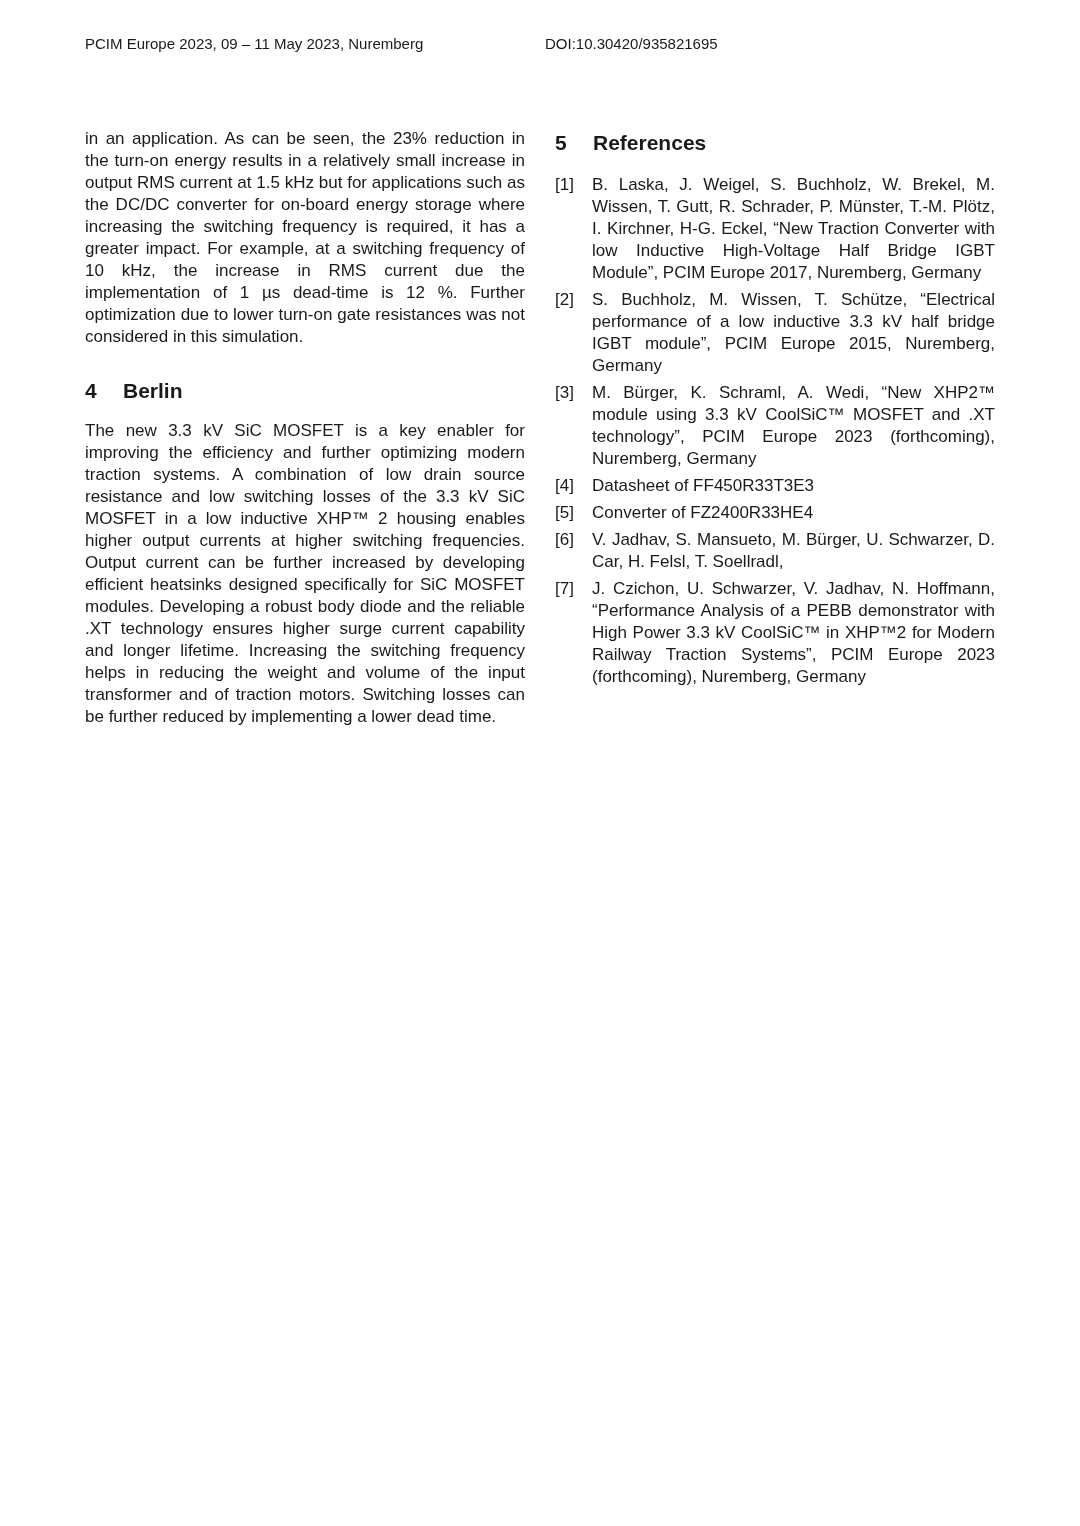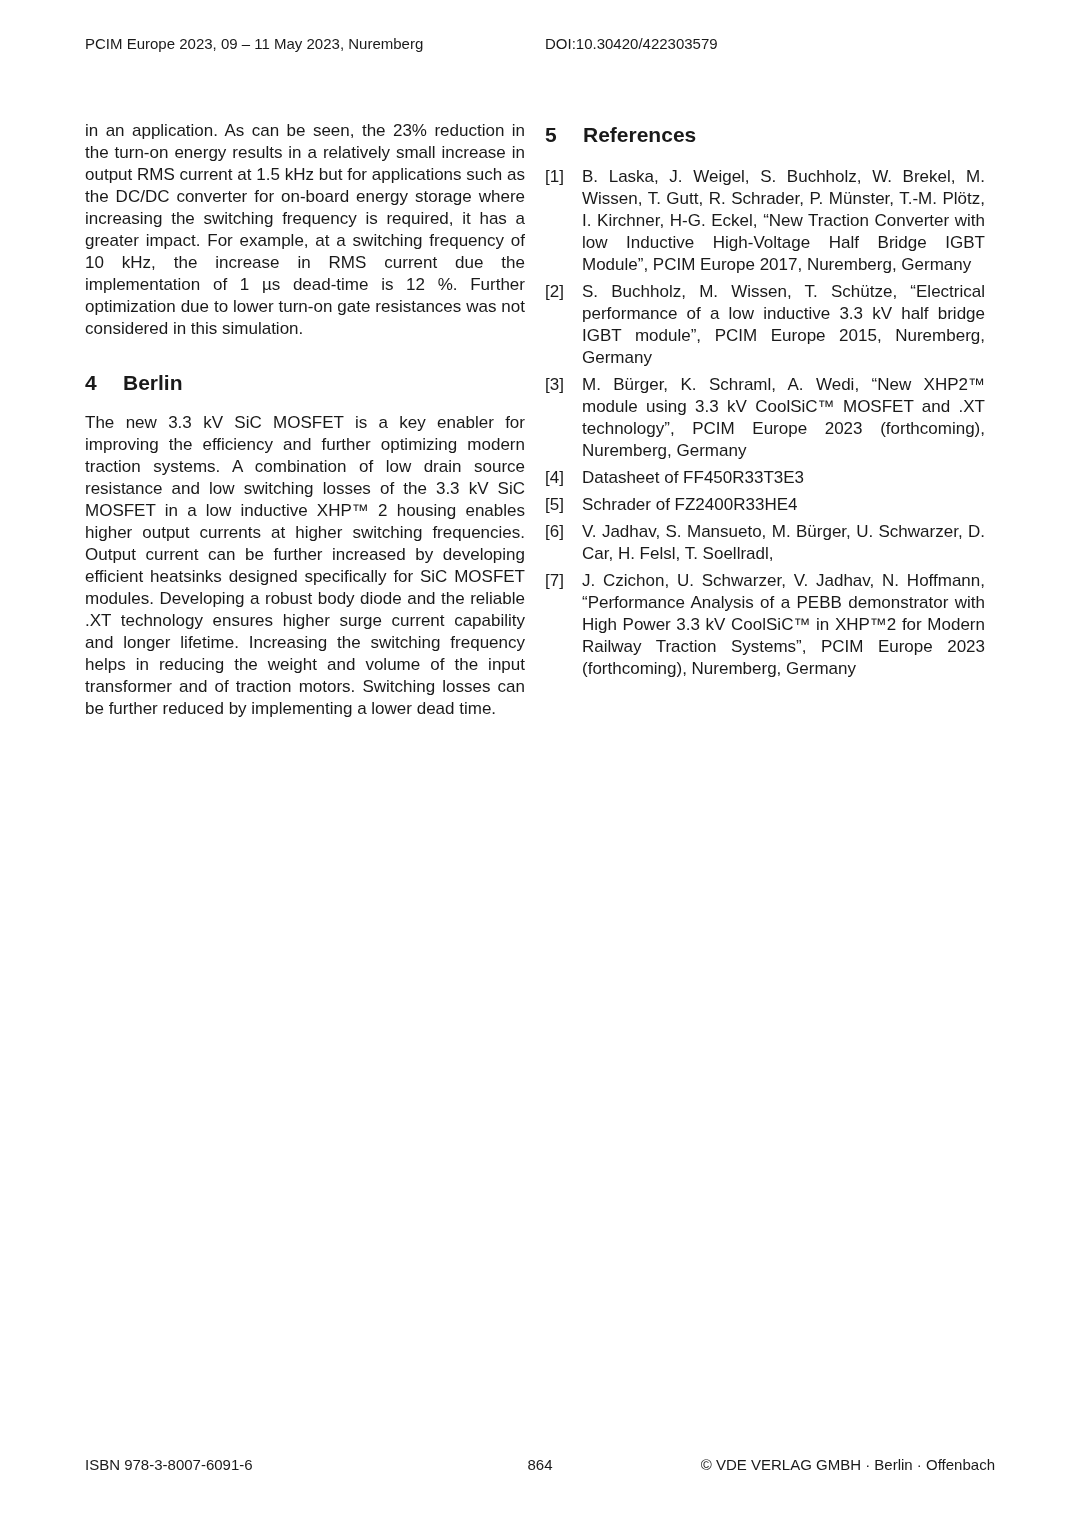--- a/index.html
+++ b/index.html
@@ -22,25 +22,25 @@
     right: 85px;
     font-size: 15px;
     line-height: 19px;
     color: #1a1a1a;
   }
   .header .conf { display: inline-block; }
   .header .doi { position: absolute; left: 460px; top: 0; }
 
   .content {
     position: absolute;
-    top: 120px;
+    top: 128px;
     left: 85px;
     width: 910px;
     display: flex;
-    gap: 20px;
+    gap: 30px;
   }
   .col {
     width: 440px;
     font-size: 17px;
     line-height: 22px;
     text-align: justify;
   }
 
   .para { margin-bottom: 0; }
 
@@ -101,21 +101,21 @@
     padding: 12px 3px;
   }
 </style>
 </head>
 <body>
 
 <div class="page">
 
   <div class="header">
     <span class="conf">PCIM Europe 2023, 09 – 11 May 2023, Nuremberg</span>
-    <span class="doi">DOI:10.30420/422303579</span>
+    <span class="doi">DOI:10.30420/935821695</span>
   </div>
 
   <div class="content">
 
     <div class="col">
       <p class="para">in an application. As can be seen, the 23% reduction in the turn-on energy results in a relatively small increase in output RMS current at 1.5 kHz but for applications such as the DC/DC converter for on-board energy storage where increasing the switching frequency is required, it has a greater impact. For example, at a switching frequency of 10 kHz, the increase in RMS current due the implementation of 1 µs dead-time is 12 %. Further optimization due to lower turn-on gate resistances was not considered in this simulation.</p>
 
       <div class="section-heading left-heading">
         <span class="h-num">4</span>
         <span class="h-title">Berlin</span>
@@ -147,43 +147,38 @@
           <span class="ref-body">M. Bürger, K. Schraml, A. Wedi, “New XHP2™ module using 3.3 kV CoolSiC™ MOSFET and .XT technology”, PCIM Europe 2023 (forthcoming), Nuremberg, Germany</span>
         </div>
 
         <div class="ref-item">
           <span class="ref-num">[4]</span>
           <span class="ref-body">Datasheet of FF450R33T3E3</span>
         </div>
 
         <div class="ref-item">
           <span class="ref-num">[5]</span>
-          <span class="ref-body">Schrader of FZ2400R33HE4</span>
+          <span class="ref-body">Converter of FZ2400R33HE4</span>
         </div>
 
         <div class="ref-item">
           <span class="ref-num">[6]</span>
           <span class="ref-body">
             <span style="display:block;">V. Jadhav, S. Mansueto, M. Bürger, U. Schwarzer, D. Car, H. Felsl, T. Soellradl,</span>
           </span>
         </div>
 
         <div class="ref-item">
           <span class="ref-num">[7]</span>
           <span class="ref-body">J. Czichon, U. Schwarzer, V. Jadhav, N. Hoffmann, “Performance Analysis of a PEBB demonstrator with High Power 3.3 kV CoolSiC™ in XHP™2 for Modern Railway Traction Systems”, PCIM Europe 2023 (forthcoming), Nuremberg, Germany</span>
         </div>
 
       </div>
     </div>
   </div>
 
-  <div class="footer">
-    <span class="f-left">ISBN 978-3-8007-6091-6</span>
-    <span class="f-mid">864</span>
-    <span class="f-right">© VDE VERLAG GMBH · Berlin · Offenbach</span>
-  </div>
 
   <div class="watermark">
     <span class="wm-icon">100</span>
     <span>大数跨境</span>
   </div>
 
 </div>
 
 </body></html>

